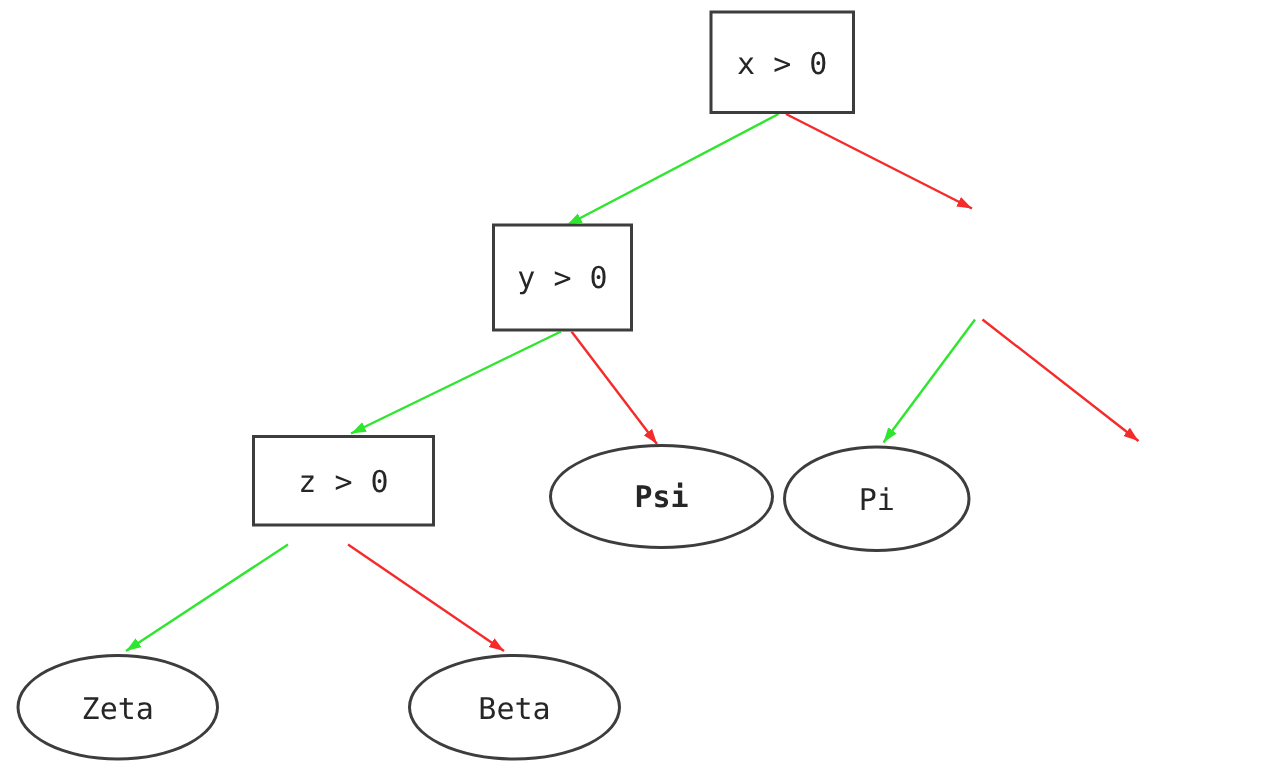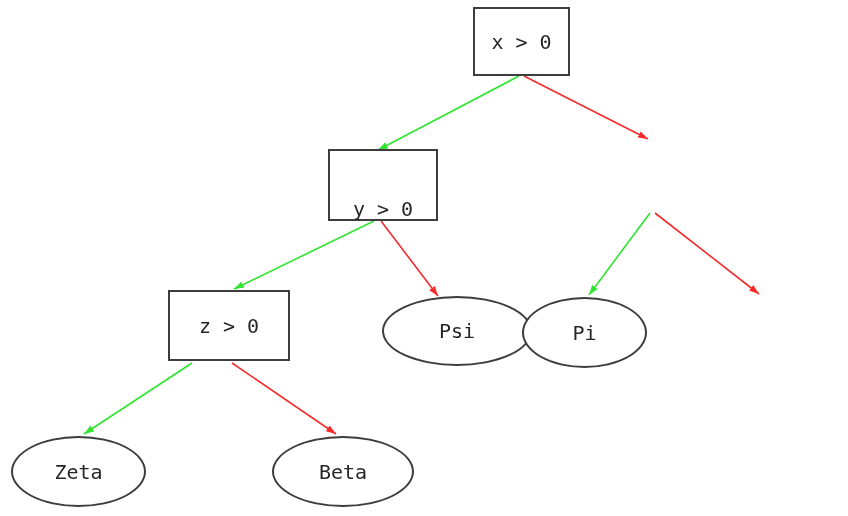--- a/index.html
+++ b/index.html
@@ -69,30 +69,30 @@
     <line class="edge" x1="192" y1="363" x2="84" y2="434" marker-end="url(#arrow-green)" stroke="#2fe52f"></line>
     <line class="edge" x1="232" y1="363" x2="336" y2="434" marker-end="url(#arrow-red)" stroke="#f52b2b"></line>
     <line class="edge" x1="650" y1="213" x2="589" y2="295" marker-end="url(#arrow-green)" stroke="#2fe52f"></line>
     <line class="edge" x1="655" y1="213" x2="759" y2="294" marker-end="url(#arrow-red)" stroke="#f52b2b"></line>
   </svg>
 
   <div class="node rect" style="left:473px; top:7px;   width:97px;  height:69px;">
     <span>x &gt; 0</span>
   </div>
 
-  <div class="node rect" style="left:328px; top:149px; width:110px;  height:72px;align-items:flex-end;">
+  <div class="node rect" style="left:328px; top:149px; width:94px;  height:72px;">
     <span>y &gt; 0</span>
   </div>
 
 
-  <div class="node rect" style="left:168px; top:290px; width:122px; height:71px;">
+  <div class="node rect" style="left:168px; top:290px; width:122px; height:61px;">
     <span>z &gt; 0</span>
   </div>
 
-  <div class="node ellipse" style="left:382px; top:296px; width:150px; height:70px;">
+  <div class="node ellipse" style="left:366px; top:296px; width:150px; height:70px;font-weight:bold;">
     <span>Psi</span>
   </div>
 
   <div class="node ellipse" style="left:522px; top:297px; width:125px; height:71px;">
     <span>Pi</span>
   </div>
 
 
   <div class="node ellipse" style="left:11px;  top:436px; width:135px; height:71px;">
     <span>Zeta</span>

